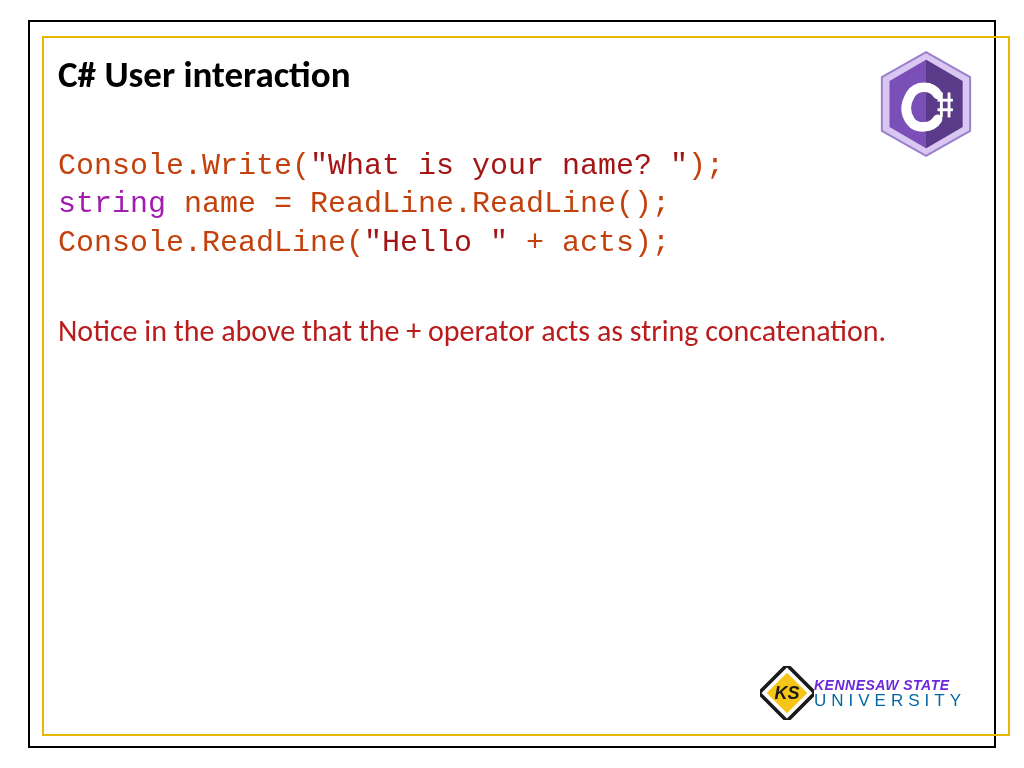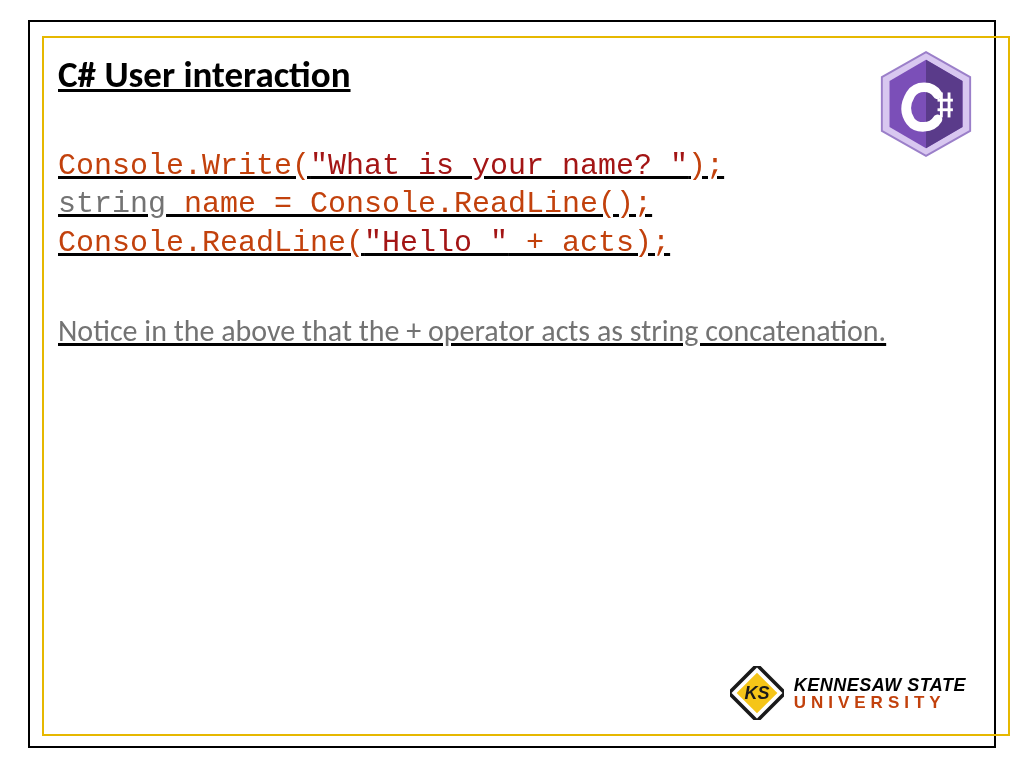--- a/index.html
+++ b/index.html
@@ -27,83 +27,81 @@
     right: 14px;
     bottom: 32px;
     border: 2px solid #e6b800;
   }
   .content {
     position: absolute;
     top: 52px;
     left: 58px;
     right: 58px;
     bottom: 40px;
-    text-decoration: underline;
   }
   .title {
     font-size: 37px;
     font-weight: bold;
     color: #000;
     margin-bottom: 50px;
   }
   .code-block {
     font-family: Consolas, "Courier New", monospace;
     font-size: 30px;
     line-height: 1.28;
     color: #000;
     margin-bottom: 50px;
     white-space: pre;
   }
   .code-black { color: #c2410c; }
   .code-string { color: #a31515; }
-  .code-keyword { color: #737373; }
+  .code-keyword { color: #a21caf; }
   .body-text {
     font-size: 30px;
     line-height: 1.25;
-    color: #737373;
+    color: #b91c1c;
   }
   .csharp-logo {
     position: absolute;
     top: 50px;
     right: 50px;
     width: 96px;
     height: 108px;
   }
   .university-logo {
     position: absolute;
     bottom: 48px;
     right: 58px;
     display: flex;
     align-items: center;
-    gap: 10px;
   }
   .ks-mark {
     width: 54px;
     height: 54px;
     position: relative;
   }
   .uni-text {
     display: flex;
     flex-direction: column;
     line-height: 1;
   }
   .uni-line1 {
     font-family: Arial, sans-serif;
     font-weight: 900;
-    font-size: 18px;
+    font-size: 14px;
     letter-spacing: 0.5px;
-    color: #000000;
+    color: #6d28d9;
     font-style: italic;
   }
   .uni-line2 {
     font-family: Arial, sans-serif;
-    font-weight: 700;
+    font-weight: 400;
     font-size: 17px;
     letter-spacing: 5px;
-    color: #c2410c;
+    color: #0369a1;
   }
 </style>
 </head>
 <body>
 
 <div class="outer-border"></div>
 <div class="inner-border"></div>
 
 <div class="csharp-logo">
   <svg viewBox="0 0 100 112" width="96" height="108">
@@ -117,21 +115,21 @@
       <line x1="62" y1="52" x2="78" y2="52"></line>
       <line x1="62" y1="62" x2="78" y2="62"></line>
     </g>
   </svg>
 </div>
 
 <div class="content">
   <div class="title">C#  User interaction</div>
 
   <div class="code-block"><span class="code-black">Console.Write(</span><span class="code-string">"What is your name? "</span><span class="code-black">);</span>
-<span class="code-keyword">string</span><span class="code-black"> name = Console.ReadLine();</span>
+<span class="code-keyword">string</span><span class="code-black"> name = ReadLine.ReadLine();</span>
 <span class="code-black">Console.ReadLine(</span><span class="code-string">"Hello "</span><span class="code-black"> + acts);</span></div>
 
   <div class="body-text">Notice in the above that the + operator acts as string concatenation.</div>
 </div>
 
 <div class="university-logo">
   <div class="ks-mark">
     <svg viewBox="0 0 60 60" width="54" height="54">
       <g transform="translate(30,30)">
         <rect x="-22" y="-22" width="44" height="44" fill="none" stroke="#1a1a1a" stroke-width="4" transform="rotate(45)"></rect>

